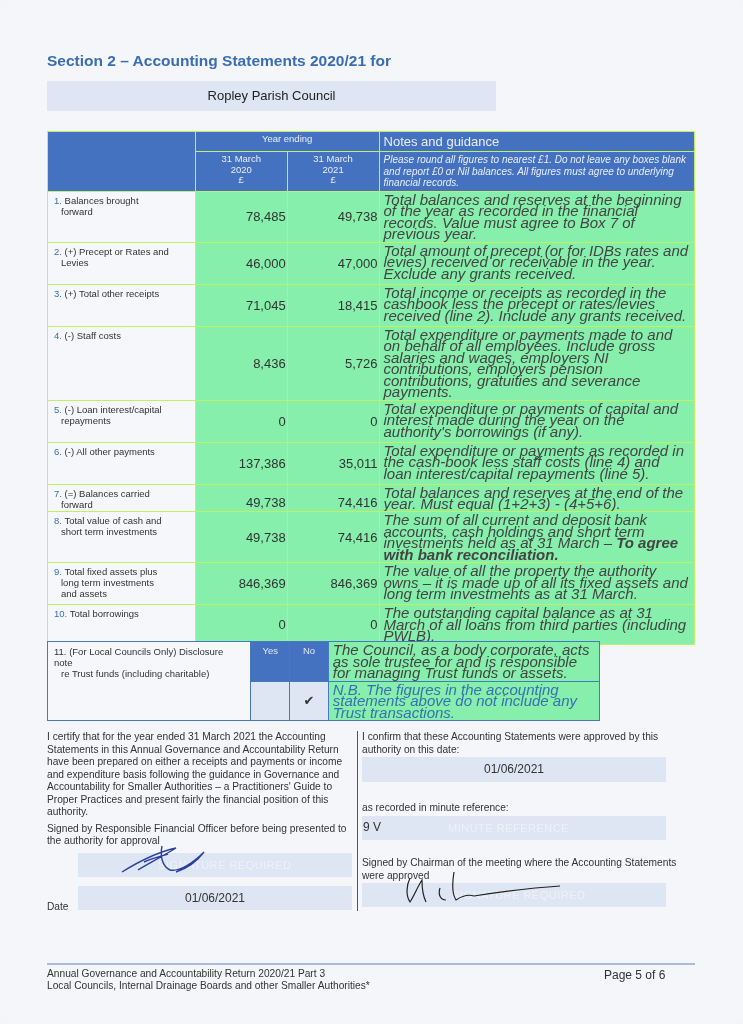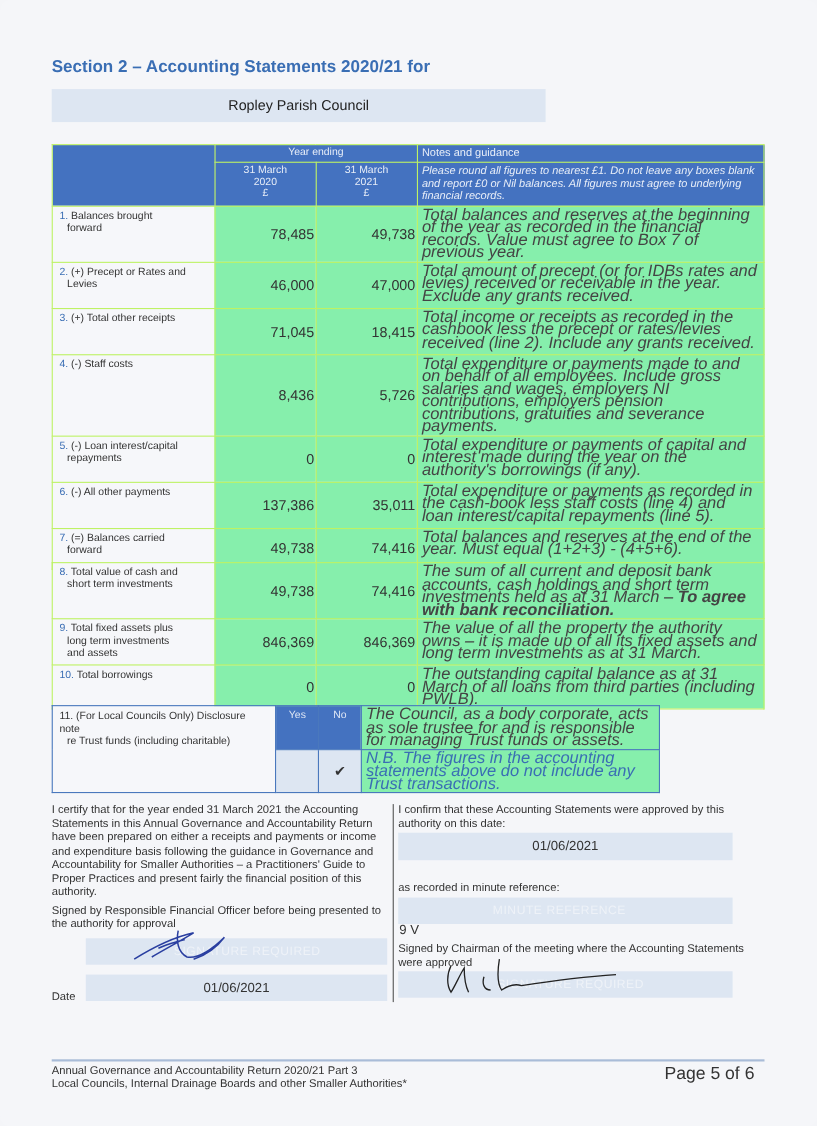--- a/index.html
+++ b/index.html
@@ -31,21 +31,21 @@
   .trust-note-blue { color: #3a6eb4; margin-top: 42px; }
 
   .cert-left { position: absolute; left: 47px; top: 731px; width: 305px; font-size: 10.2px; line-height: 12.5px; color: #333; }
   .divider { position: absolute; left: 357px; top: 731px; width: 1px; height: 180px; background: #555; }
   .cert-right { position: absolute; left: 362px; top: 731px; width: 330px; font-size: 10.2px; line-height: 12.5px; color: #333; }
   .field { background: #dde6f2; position: absolute; font-size: 12px; color: #333; }
   .ghost { color: #eef2f8; font-size: 11px; letter-spacing: 0.5px; position: absolute; }
 
   .footer-line { position: absolute; left: 47px; top: 963px; width: 648px; height: 2px; background: #a9bcd8; }
   .footer-left { position: absolute; left: 47px; top: 968px; font-size: 10.2px; line-height: 11.5px; color: #333; }
-  .footer-right { position: absolute; left: 604px; top: 968px; font-size: 16px; color: #333; }
+  .footer-right { position: absolute; left: 604px; top: 968px; font-size: 12px; color: #333; }
   svg.sig { position: absolute; }
 </style>
 </head>
 <body>
 
 <div class="page">
 
   <div class="title">Section 2 – Accounting Statements 2020/21 for</div>
   <div class="authority-box">Ropley Parish Council</div>
 
@@ -53,21 +53,21 @@
     <colgroup>
         <col style="width:148px">
         <col style="width:92px">
         <col style="width:92px">
         <col style="width:316px">
       </colgroup>
     <tbody>
         <tr class="hdr hdr-top">
       <td rowspan="2" class="hdr"></td>
       <td colspan="2" class="hdr hdr-cell">Year ending</td>
-      <td class="hdr" style="padding:2px 4px; font-size:10px;">Notes and guidance</td>
+      <td class="hdr" style="padding:2px 4px; font-size:13px;">Notes and guidance</td>
     </tr>
     <tr class="hdr" style="height:38px;">
       <td class="hdr hdr-cell">
         <div>31 March</div>
         <div>2020</div>
         <div>£</div>
       </td>
       <td class="hdr hdr-cell">
         <div>31 March</div>
         <div>2021</div>
@@ -189,21 +189,21 @@
   <div class="field" style="left:78px; top:886px; width:274px; height:24px; text-align:center; line-height:24px;">01/06/2021</div>
 
   <div class="divider"></div>
 
   <div class="cert-right">
     <div>I confirm that these Accounting Statements were approved by this authority on this date:</div>
   </div>
   <div class="field" style="left:362px; top:757px; width:304px; height:25px; text-align:center; line-height:25px;">01/06/2021</div>
   <div style="position:absolute; left:362px; top:802px; font-size:10.2px; color:#333;">as recorded in minute reference:</div>
   <div class="field" style="left:362px; top:816px; width:304px; height:24px;">
-    <span style="position:absolute; left:1px; top:22px; font-size:12px;">9 V</span>
+    <span style="position:absolute; left:1px; top:4px; font-size:12px;">9 V</span>
     <span class="ghost" style="left:86px; top:6px;">MINUTE REFERENCE</span>
   </div>
   <div style="position:absolute; left:362px; top:857px; width:320px; font-size:10.2px; line-height:12.5px; color:#333;">Signed by Chairman of the meeting where the Accounting Statements were approved</div>
   <div class="field" style="left:362px; top:883px; width:304px; height:24px;">
     <span class="ghost" style="left:90px; top:6px;">SIGNATURE REQUIRED</span>
   </div>
   <svg class="sig" style="left:400px; top:866px;" width="170" height="40" viewBox="0 0 170 40">
     <path d="M10 12 C6 20, 6 30, 10 36 C14 30, 18 20, 22 14 C22 24, 24 32, 26 36 M40 22 C38 28, 40 34, 46 34 M54 6 C52 18, 52 28, 56 34 C62 30, 68 28, 74 30 C100 26, 130 22, 160 20" stroke="#222" stroke-width="1.2" fill="none"></path>
   </svg>
 

